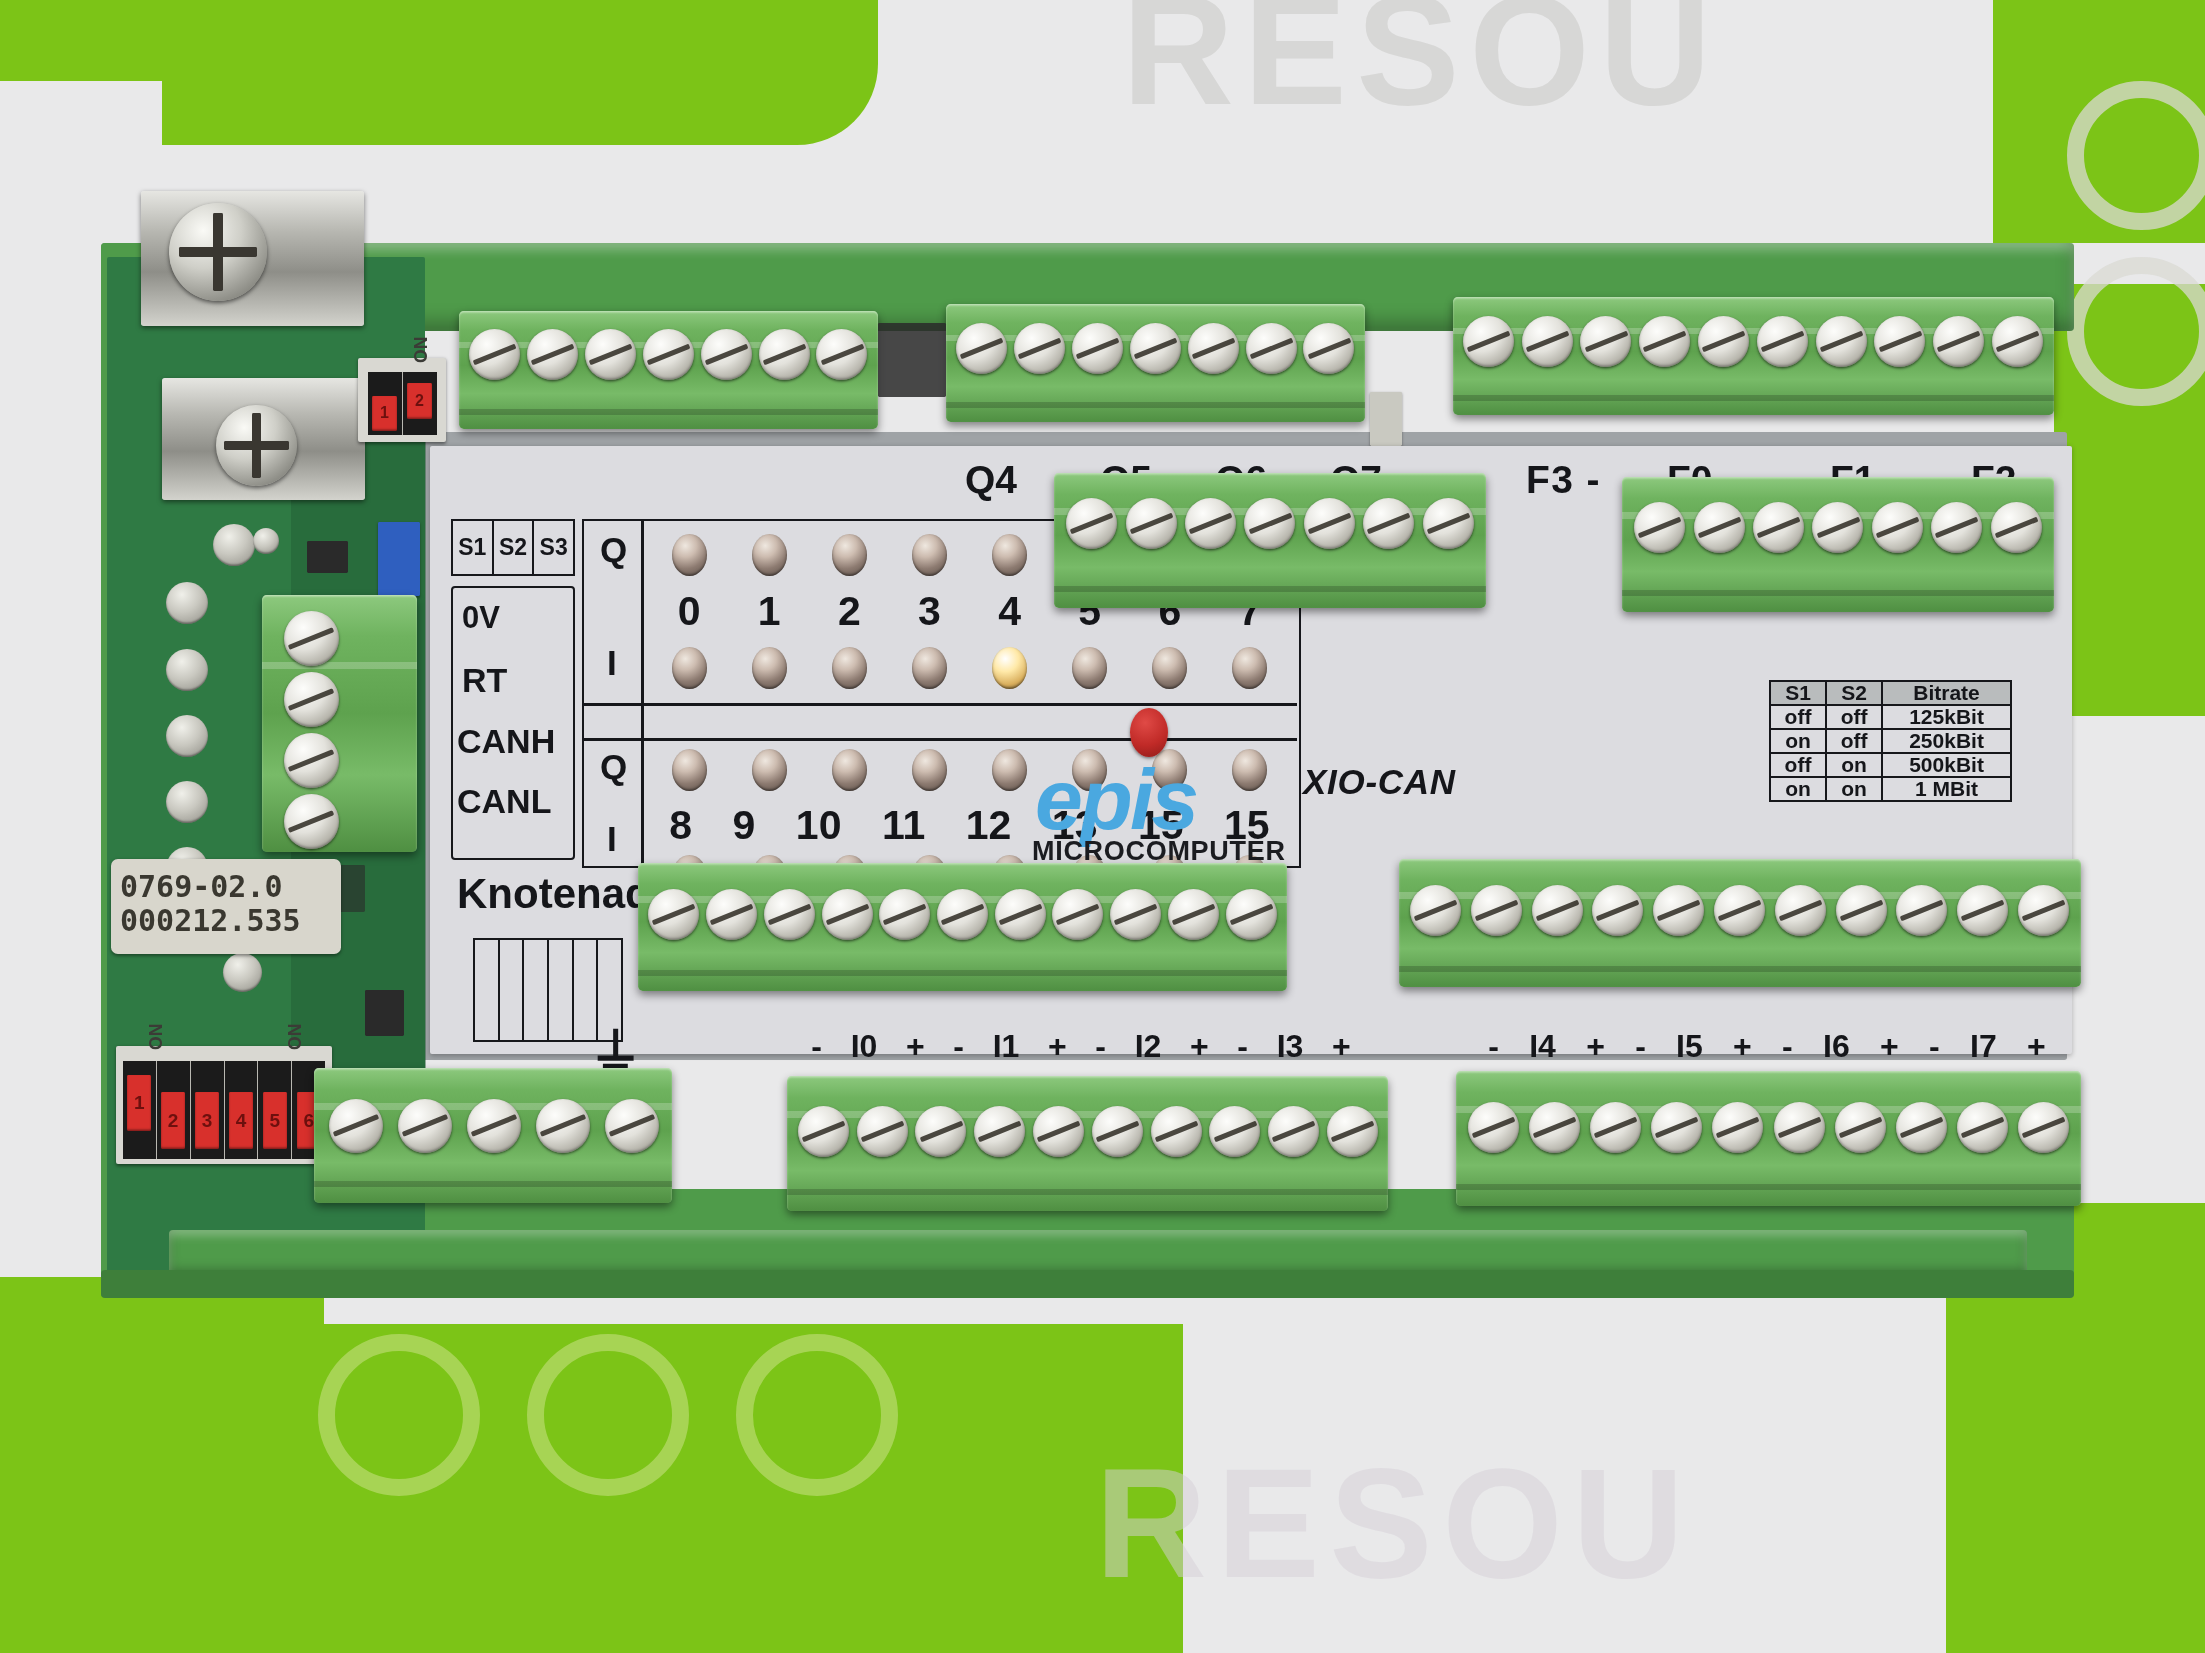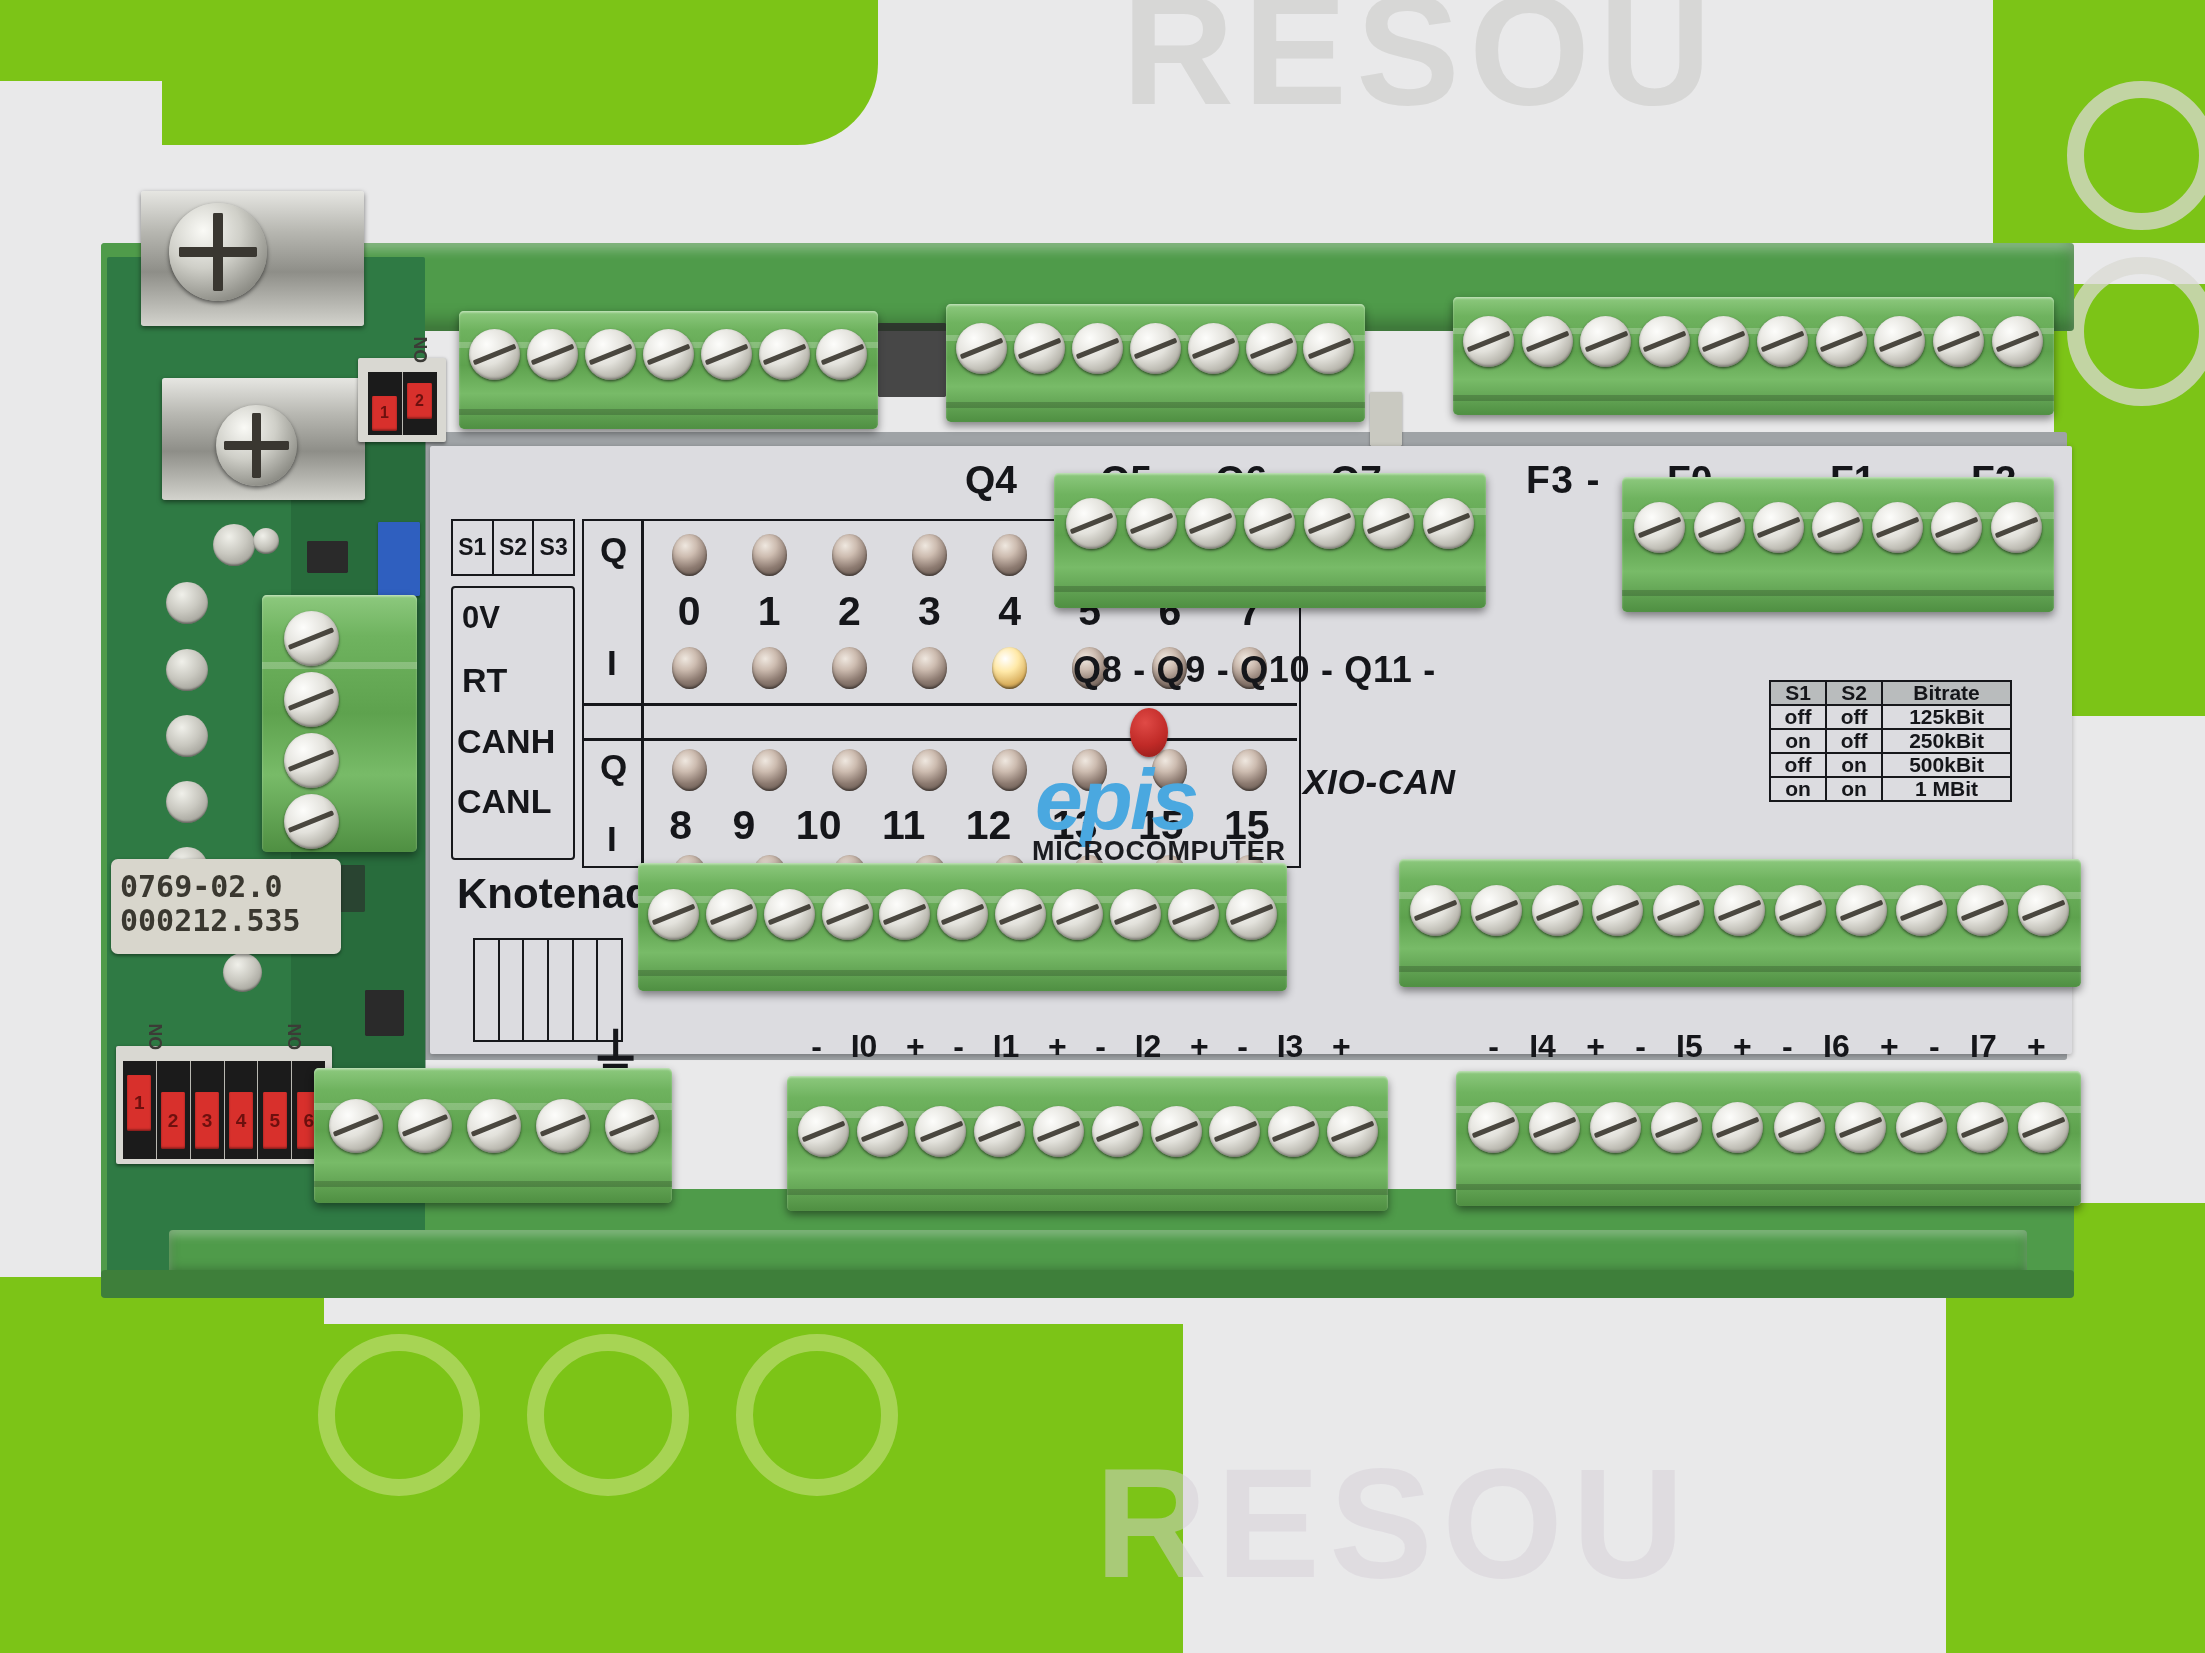--- a/index.html
+++ b/index.html
@@ -374,21 +374,20 @@
   </div>
   <div class="screws" style="left:1062px;top:493px;width:416px;height:61px;">
     <div class="screw" style="width:51px;height:51px;"></div>
     <div class="screw" style="width:51px;height:51px;"></div>
     <div class="screw" style="width:51px;height:51px;"></div>
     <div class="screw" style="width:51px;height:51px;"></div>
     <div class="screw" style="width:51px;height:51px;"></div>
     <div class="screw" style="width:51px;height:51px;"></div>
     <div class="screw" style="width:51px;height:51px;"></div>
   </div>
-  <div class="lbltxt" style="left:1073px;top:649px;font-size:36px;letter-spacing:0.7px;">Q8  -  Q9  -  Q10 -  Q11 -</div>
 
   <div class="tb" style="left:1622px;top:477px;width:432px;height:135px;">
     <div class="lip"></div>
     <div class="lip2"></div>
   </div>
   <div class="screws" style="left:1630px;top:497px;width:416px;height:61px;">
     <div class="screw" style="width:51px;height:51px;"></div>
     <div class="screw" style="width:51px;height:51px;"></div>
     <div class="screw" style="width:51px;height:51px;"></div>
     <div class="screw" style="width:51px;height:51px;"></div>

